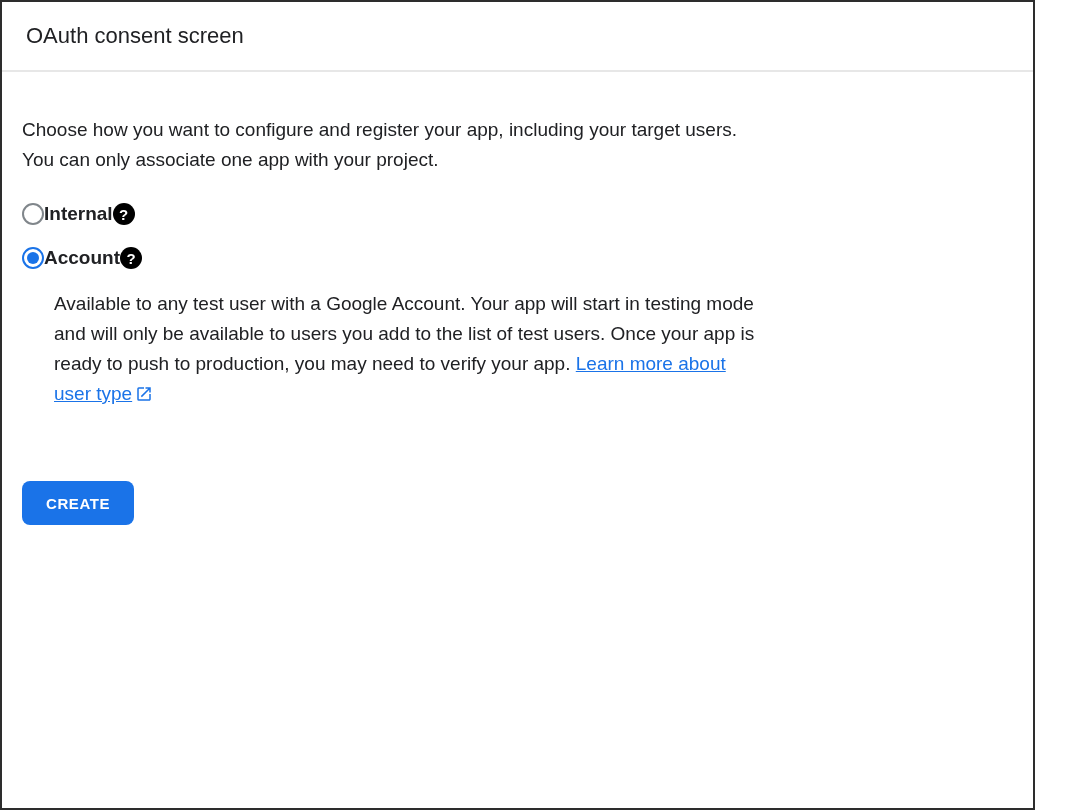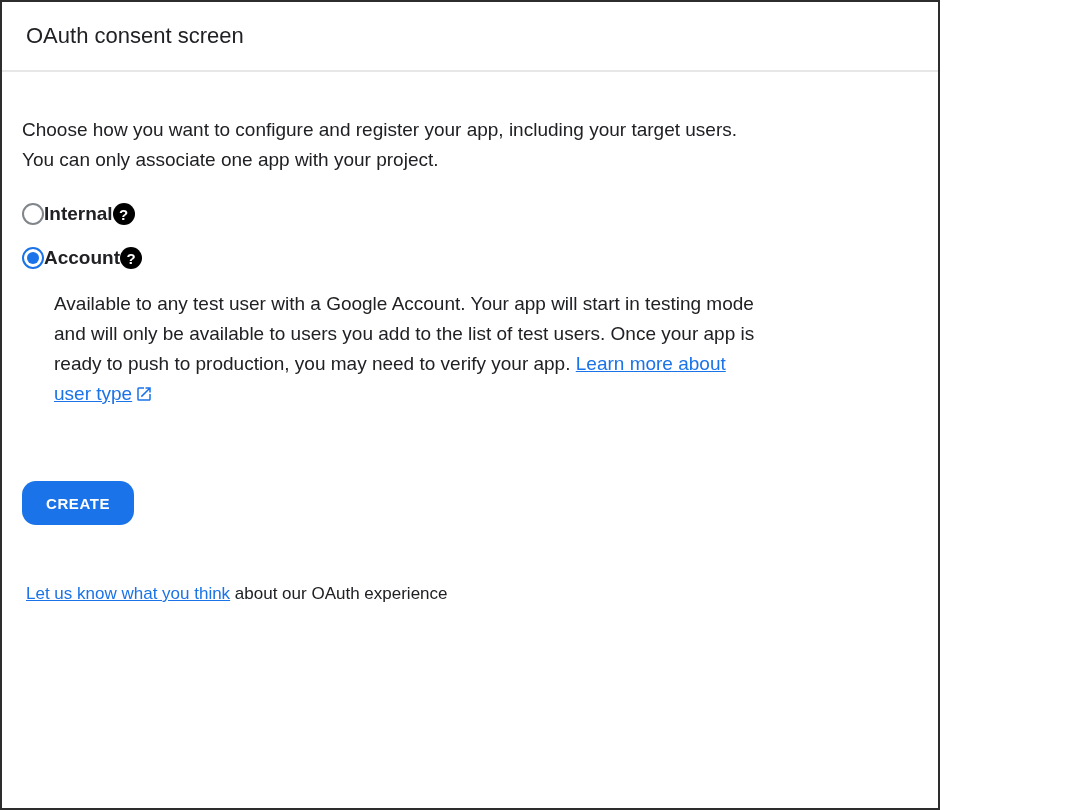--- a/index.html
+++ b/index.html
@@ -2,21 +2,21 @@
 <html><head>
 <meta charset="utf-8">
 <style>
   * { box-sizing: border-box; }
   html, body { margin: 0; padding: 0; background: #ffffff; }
   body {
     font-family: "Liberation Sans", sans-serif;
     color: #202124;
   }
   .page {
-    width: 940px;
+    width: 1035px;
     height: 810px;
     border: 2px solid #2d2d2d;
     background: #ffffff;
     overflow: hidden;
   }
   .page-header h1 {
     margin: 0;
     padding: 20px 24px;
     font-size: 22px;
     font-weight: 400;
@@ -111,21 +111,21 @@
     margin-left: 3px;
   }
   .create-btn {
     display: block;
     margin-top: 72px;
     height: 44px;
     padding: 0 24px;
     background: #1a73e8;
     color: #ffffff;
     border: none;
-    border-radius: 14px;
+    border-radius: 8px;
     font-family: inherit;
     font-size: 15px;
     font-weight: 700;
     letter-spacing: 0.6px;
     cursor: pointer;
   }
   .page-footer {
     padding: 0 24px;
     margin-top: 58px;
     font-size: 17px;
@@ -169,18 +169,14 @@
       <span>Available to any test user with a Google Account. Your app will start in testing mode and will only be available to users you add to the list of test users. Once your app is ready to push to production, you may need to verify your app.</span>
       <a class="learn-link"><span>Learn more about user type</span><svg class="ext-icon" viewBox="0 0 24 24" aria-hidden="true">
             <path d="M19 19H5V5h7V3H5a2 2 0 0 0-2 2v14a2 2 0 0 0 2 2h14c1.1 0 2-.9 2-2v-7h-2v7zM14 3v2h3.59l-9.83 9.83 1.41 1.41L19 6.41V10h2V3h-7z"></path>
           </svg></a>
     </p>
 
     <button class="create-btn">CREATE</button>
 
   </main>
 
-  <footer class="page-footer">
-    <a class="feedback-link">Let us know what you think</a>
-    <span>about our OAuth experience</span>
-  </footer>
 
 </div>
 
 </body></html>

